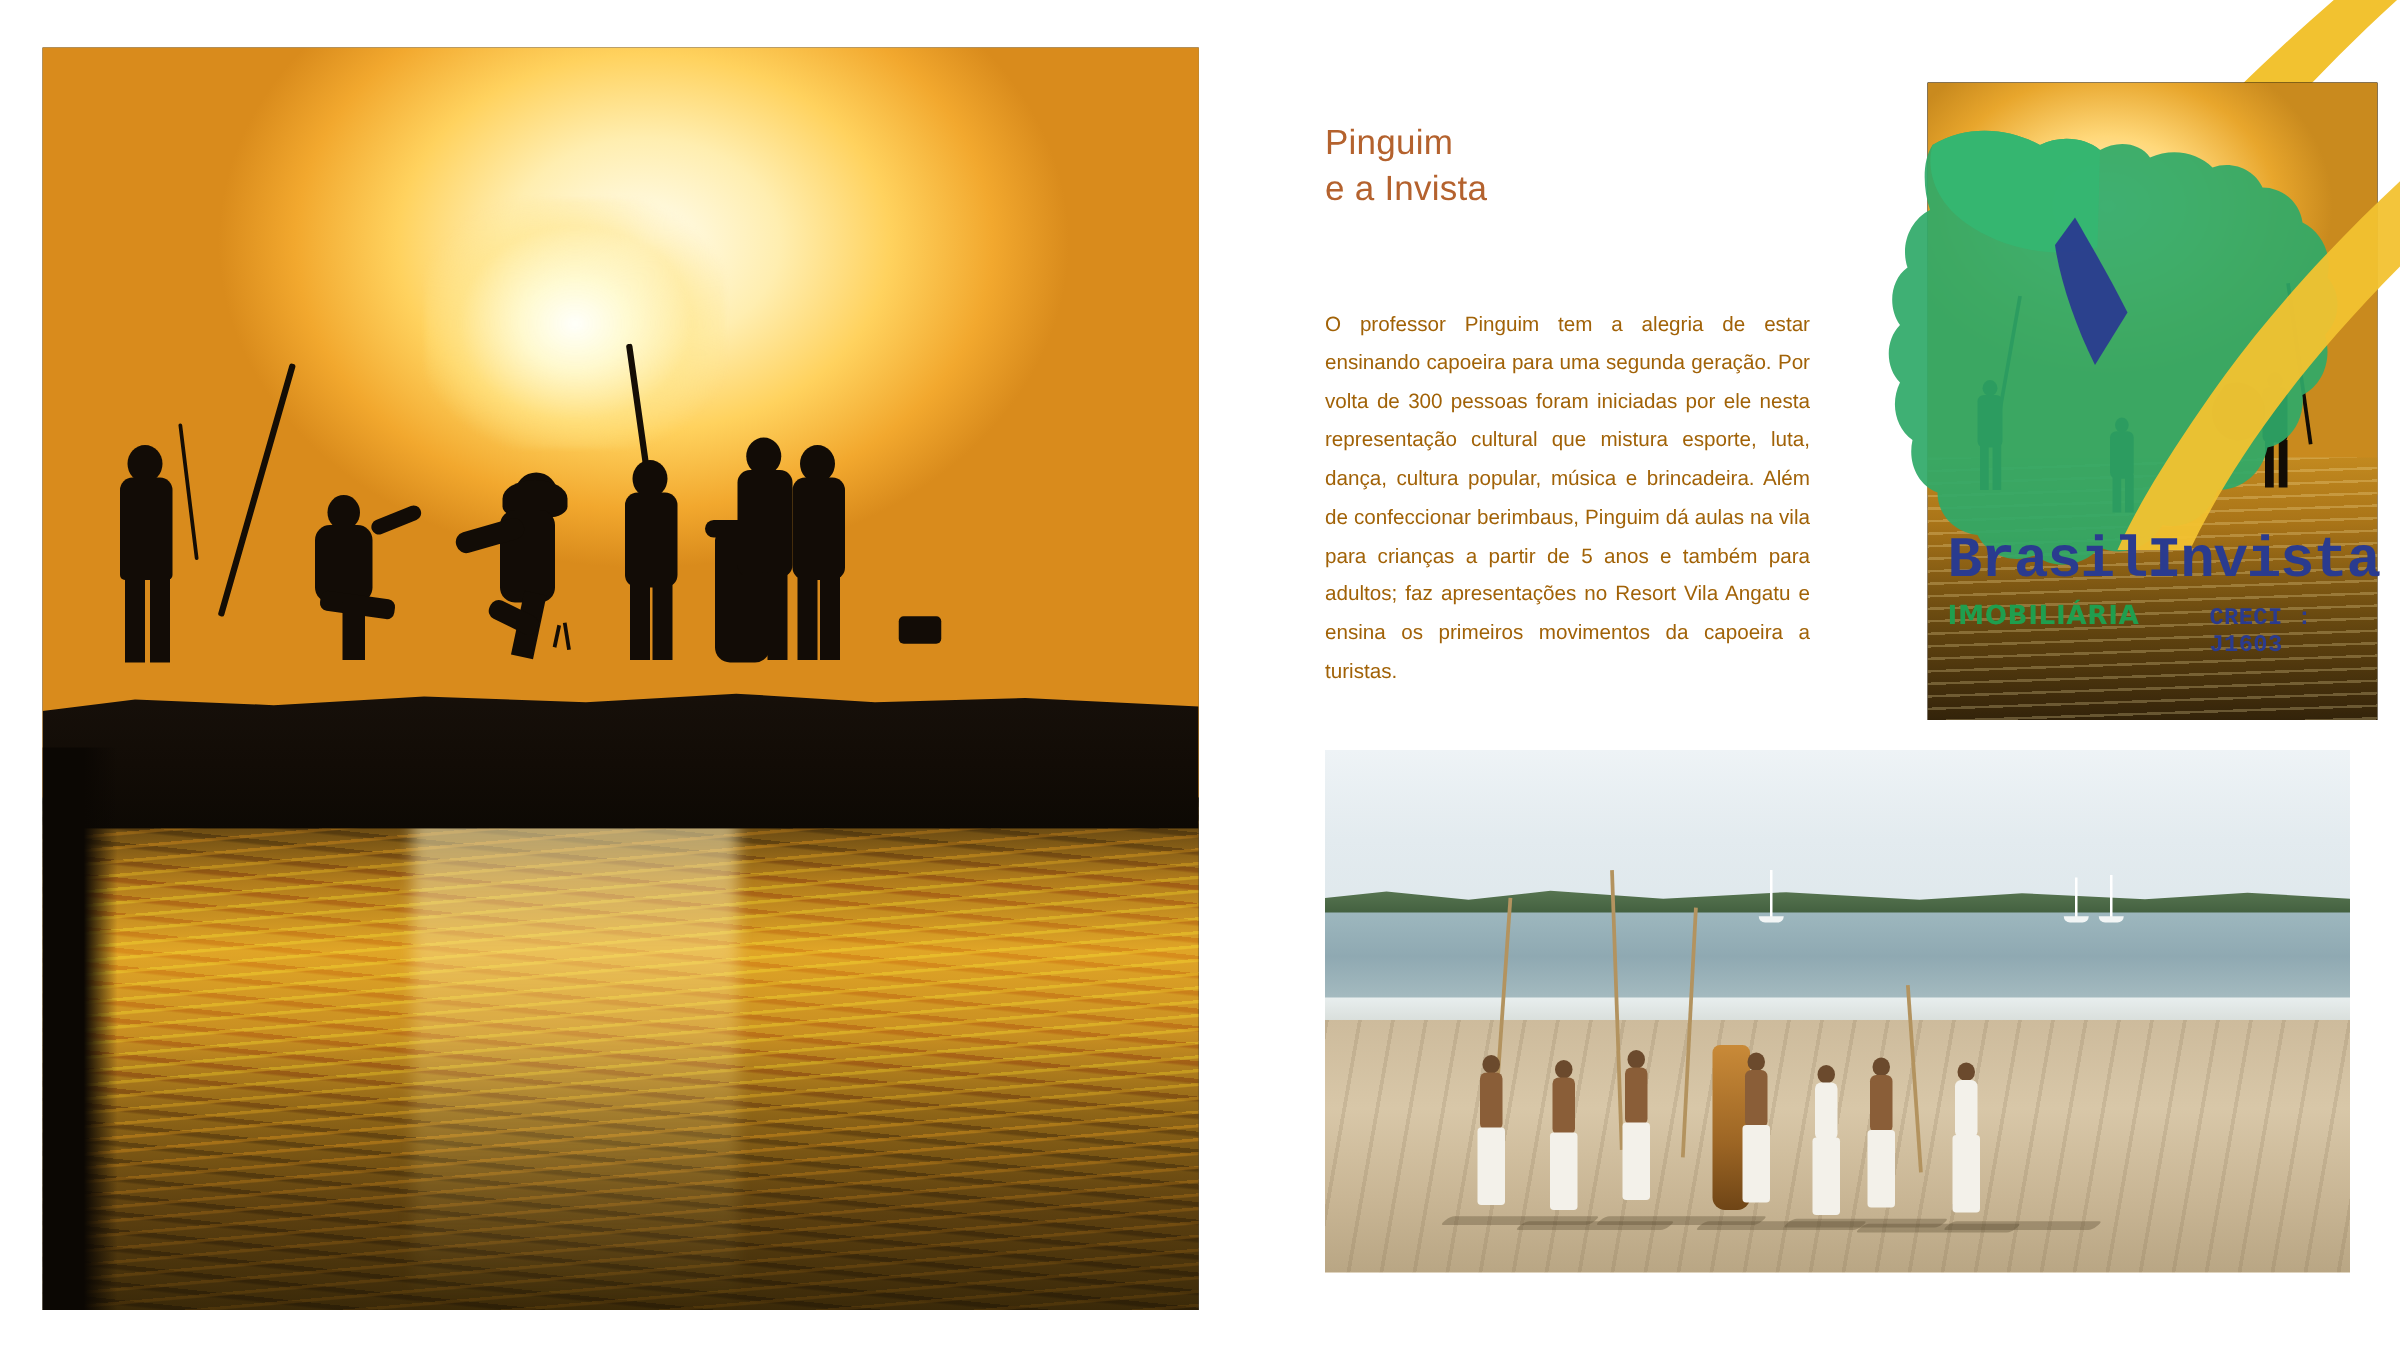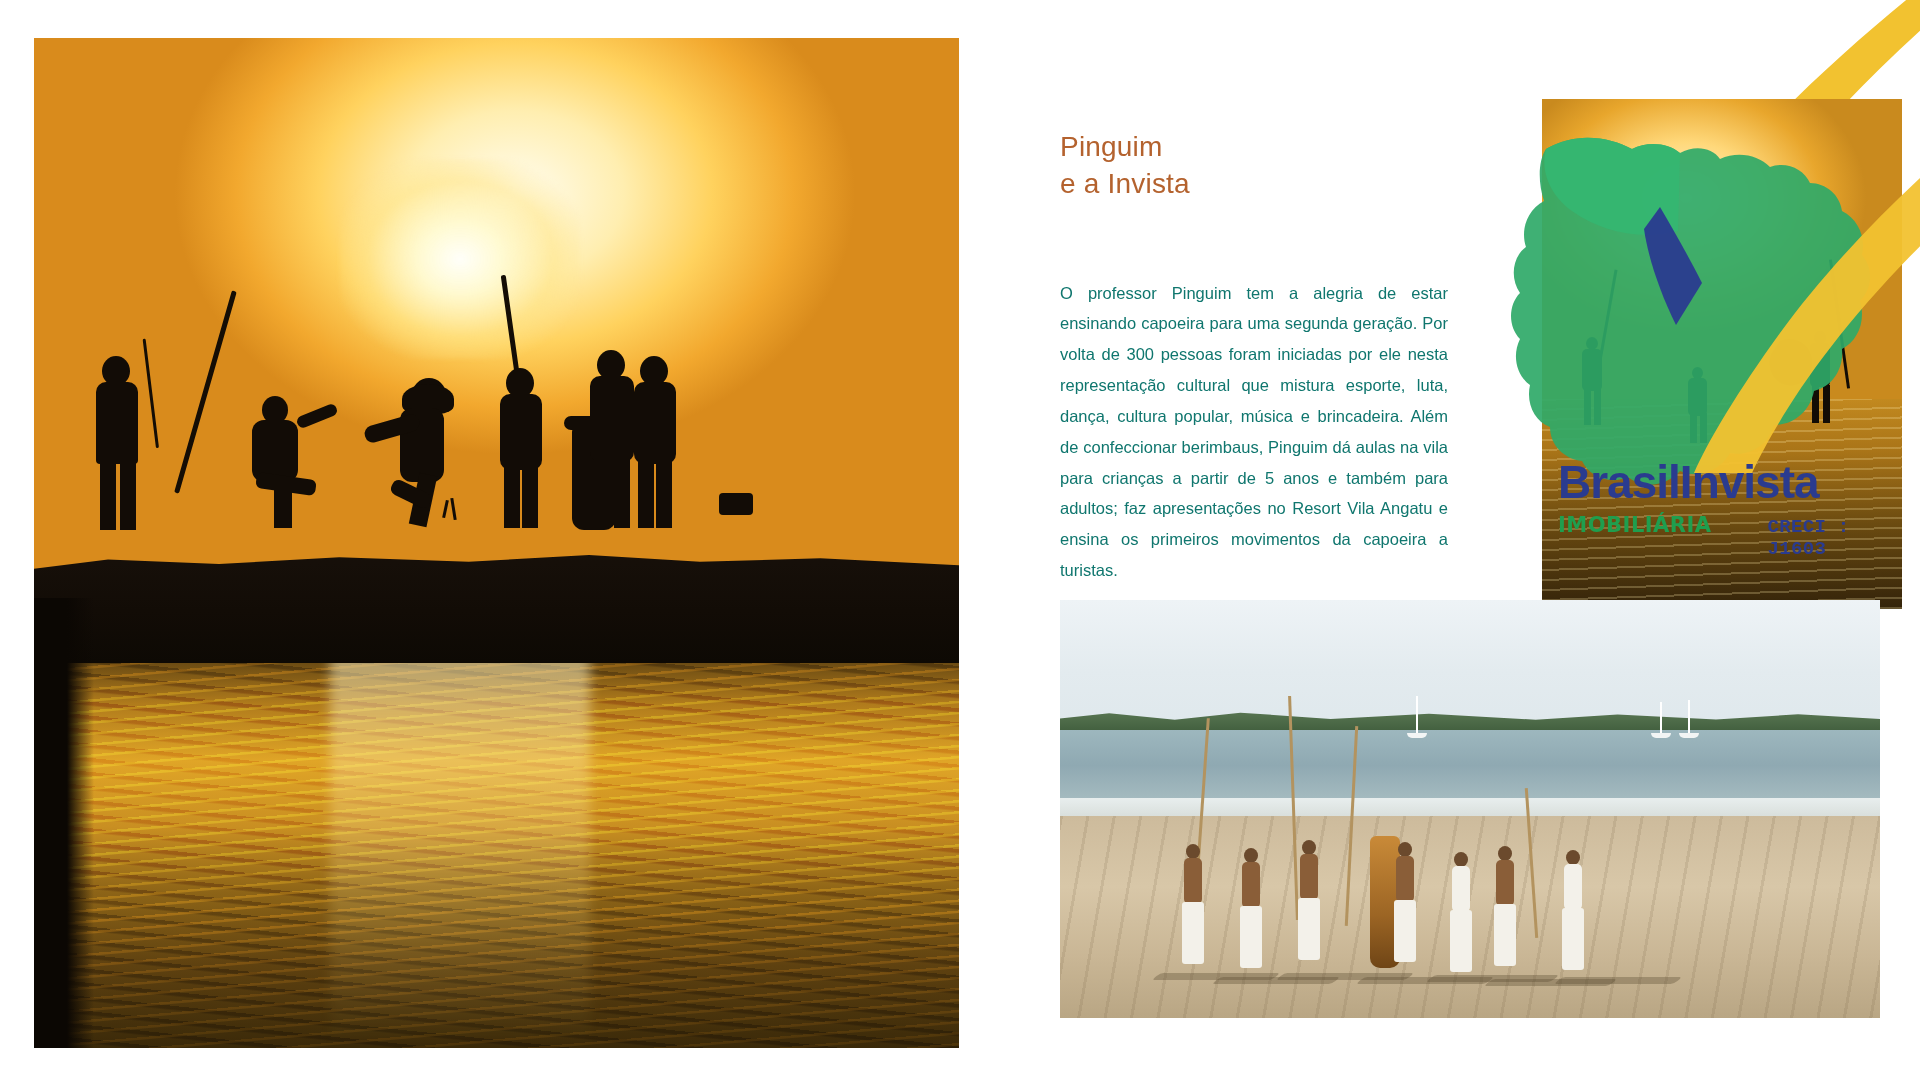--- a/index.html
+++ b/index.html
@@ -106,39 +106,38 @@
     border-radius: 2px;
   }
 
   
   .right-col {
     position: absolute;
     left: 1060px;
     top: 0;
     width: 860px;
     height: 884px;
-    margin-top: 33px;
   }
   .article-title {
     position: absolute;
     left: 0;
     top: 96px;
     width: 420px;
     color: #b4622e;
     font-size: 28px;
     line-height: 1.32;
     font-weight: 400;
     letter-spacing: 0.2px;
   }
   .article-body {
     position: absolute;
     left: 0;
     top: 228px;
     width: 388px;
-    color: #0f766e;
+    color: #a16207;
     font-size: 16.5px;
     line-height: 1.87;
     text-align: justify;
   }
 
   
   .brand-block {
     position: absolute;
     left: 420px;
     top: 28px;
@@ -194,21 +193,21 @@
     left: 78px;
     top: 398px;
     width: 350px;
   }
   .brand-name {
     font-size: 46px;
     font-weight: 700;
     color: #2a3b8f;
     letter-spacing: -1px;
     line-height: 1;
-    font-family: Liberation Sans, sans-serif;
+    font-family: Liberation Mono, monospace;
   }
   .brand-name .accent { color: #2a3b8f; }
   .brand-sub-row {
     display: flex;
     align-items: baseline;
     gap: 56px;
     margin-top: 8px;
   }
   .brand-sub {
     font-size: 21px;

